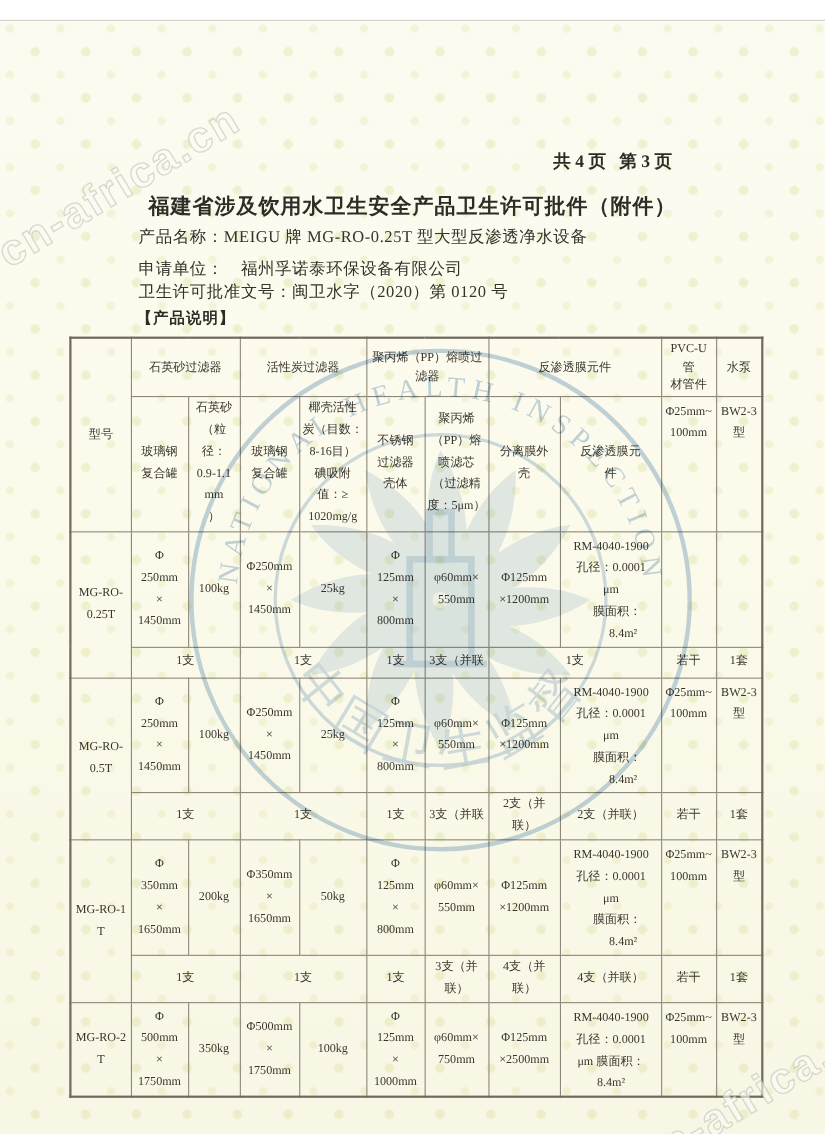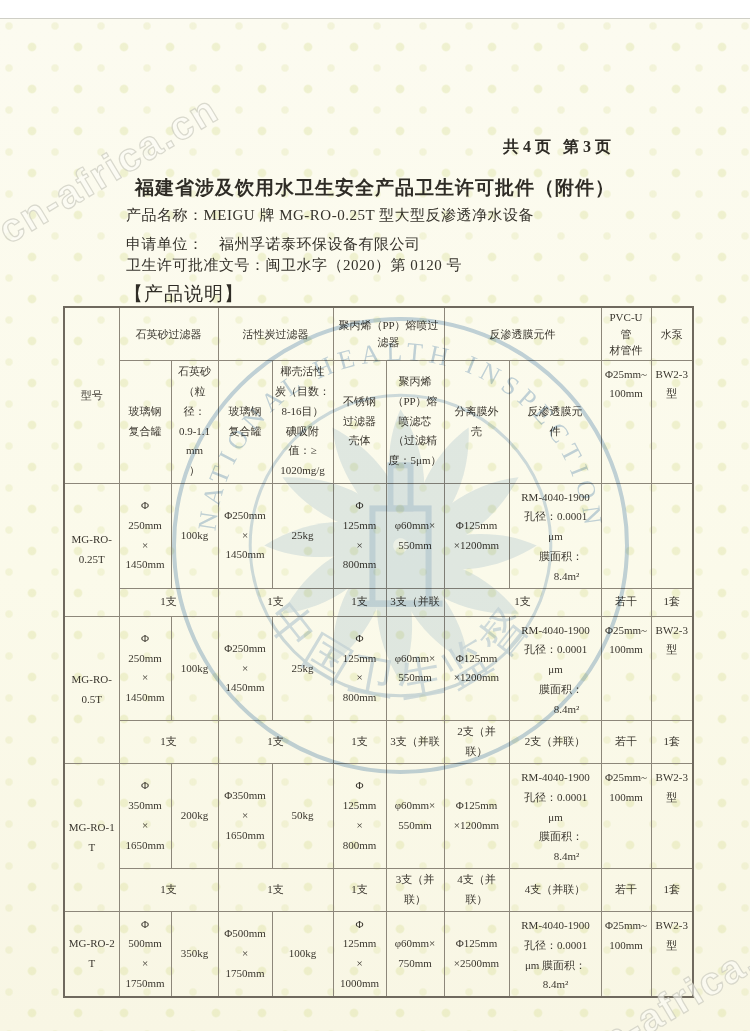--- a/index.html
+++ b/index.html
@@ -38,21 +38,21 @@
     position:absolute;left:0;top:156px;width:750px;text-align:center;
     font-size:19px;font-weight:bold;letter-spacing:1px;color:#2f2c26;margin:0;
   }
   .field-line{
     position:absolute;left:126px;font-size:15px;color:#35322b;letter-spacing:0.5px;white-space:pre;
   }
   .fl-0{top:187px;}
   .fl-1{top:216px;}
   .fl-2{top:237px;}
   .section-label{
-    position:absolute;left:124px;top:262px;font-size:19px;font-weight:normal;color:#2f2c26;letter-spacing:1px;
+    position:absolute;left:124px;top:262px;font-size:14px;font-weight:bold;color:#2f2c26;letter-spacing:1px;
   }
   table.spec-table{
     position:absolute;left:63px;top:287px;width:630px;z-index:2;
     border-collapse:collapse;table-layout:fixed;
     font-size:11px;color:#3a362e;text-align:center;
   }
   .spec-table td{
     border:1px solid #8d877a;padding:1px 2px;vertical-align:middle;
     white-space:pre-line;line-height:1.8;overflow:hidden;word-break:break-all;
   }

